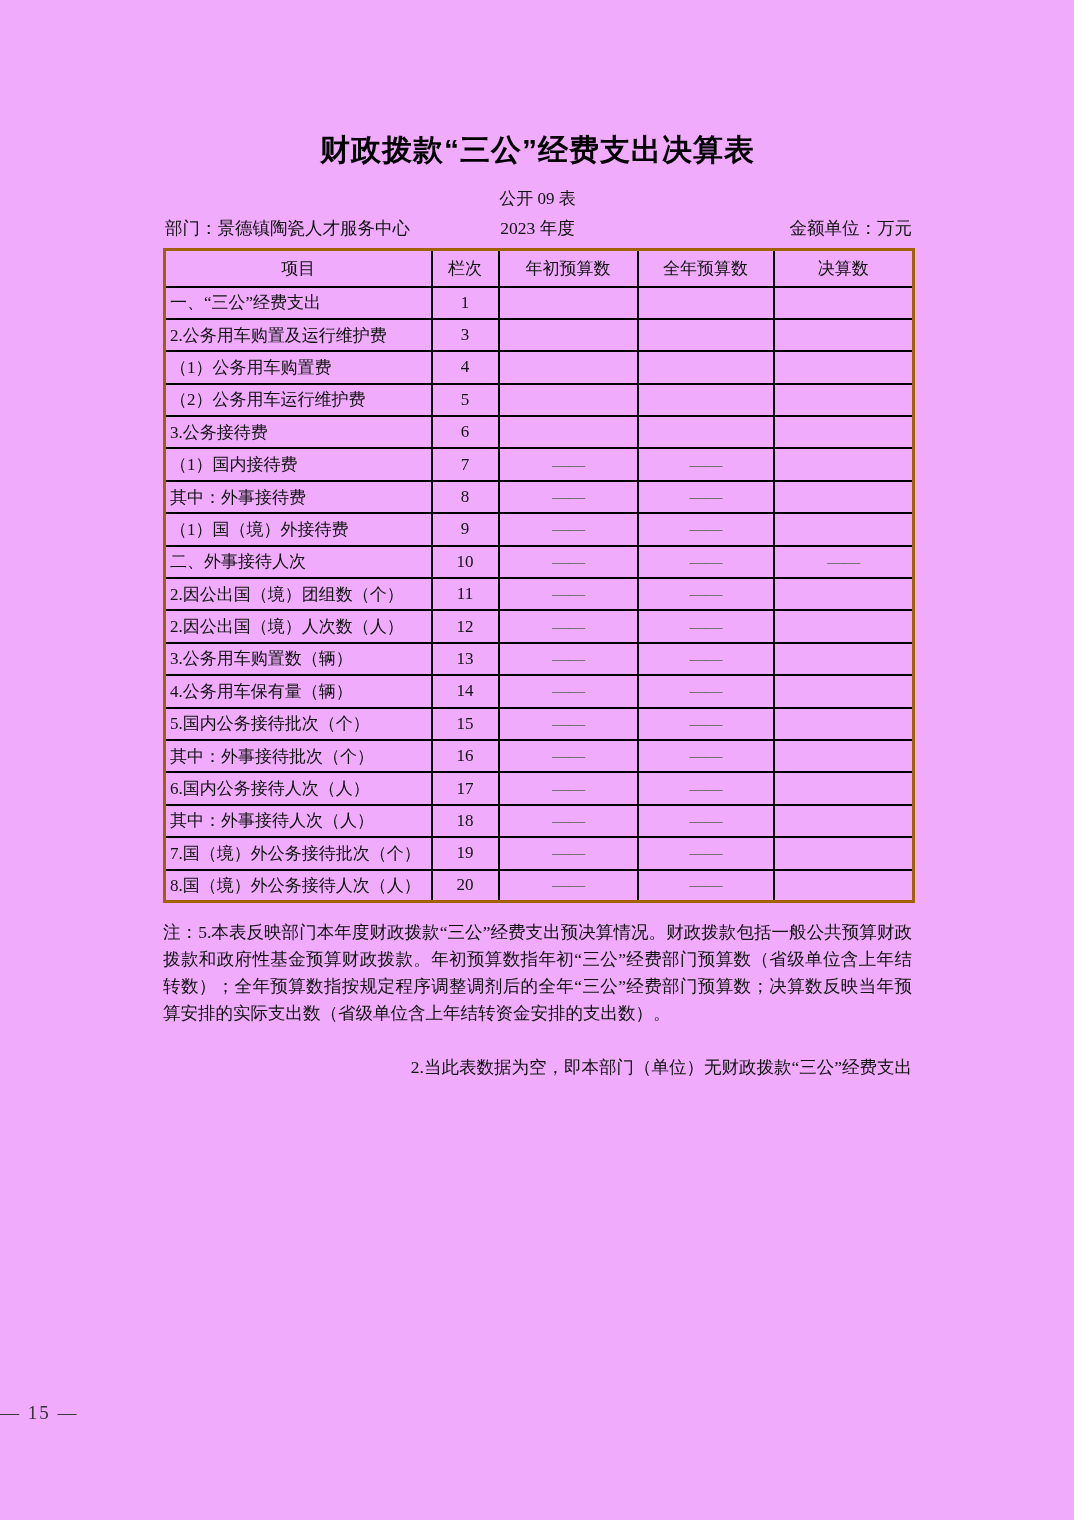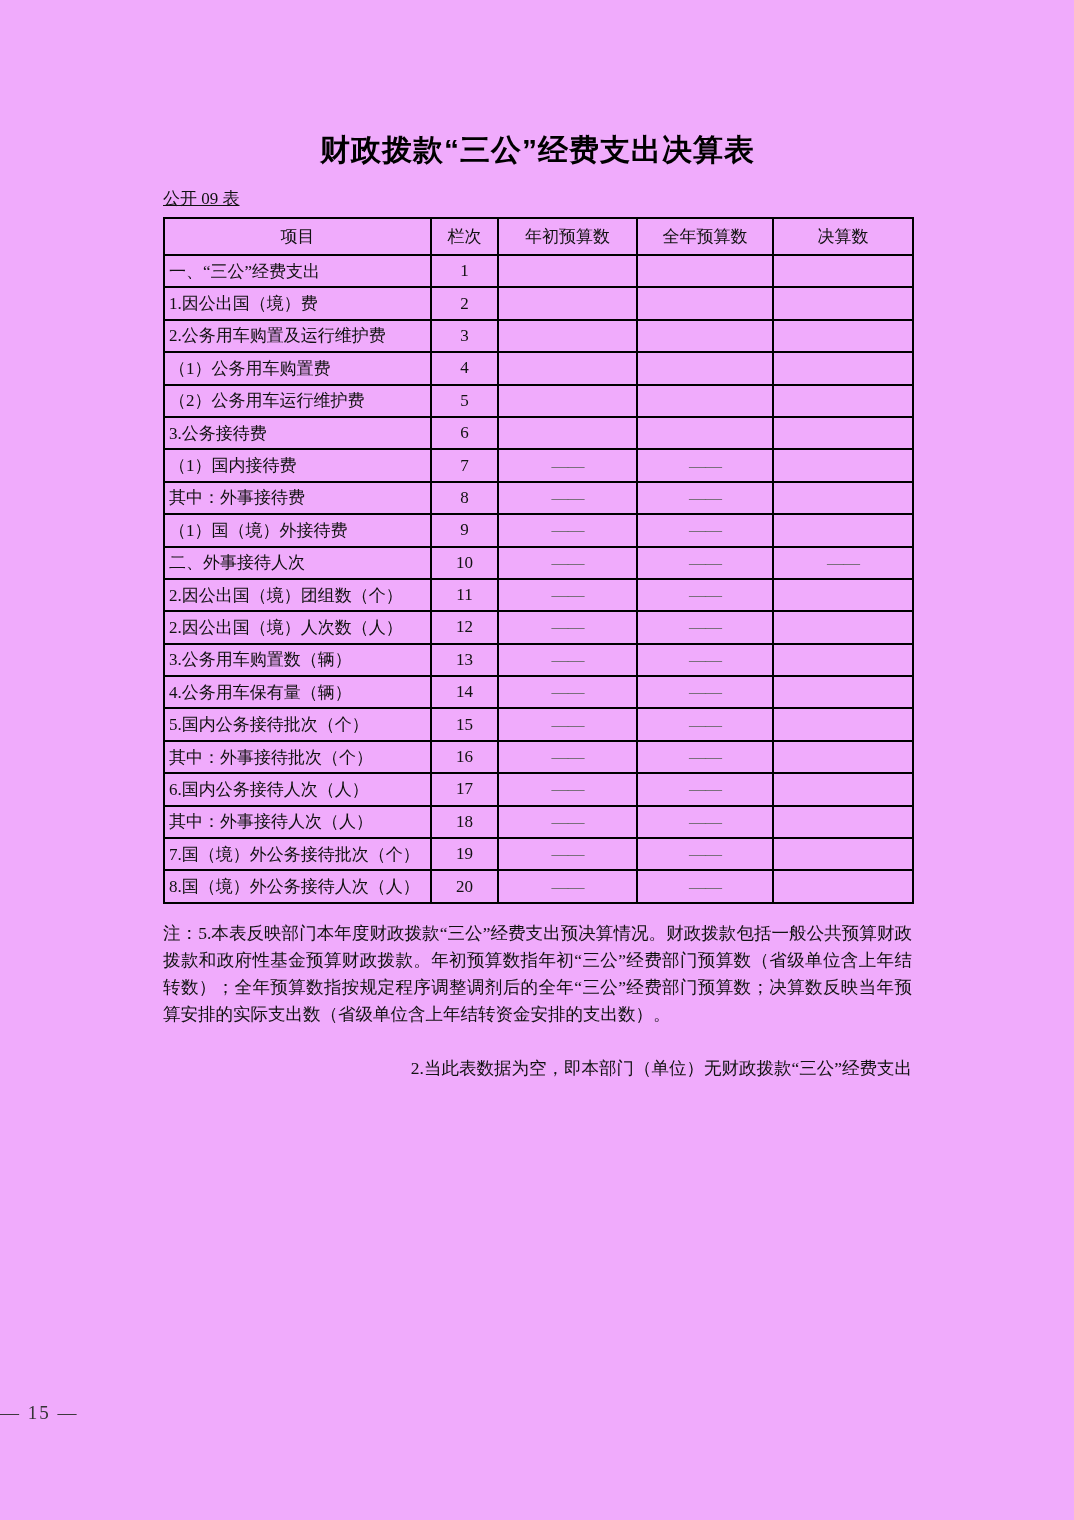--- a/index.html
+++ b/index.html
@@ -24,43 +24,42 @@
   .doc-title {
     text-align: center;
     font-family: "Liberation Sans", "DejaVu Sans", sans-serif;
     font-weight: bold;
     font-size: 30px;
     line-height: 40px;
     letter-spacing: 1px;
     color: #000000;
   }
   .form-code {
-    text-align: left;
+    text-align: center;
     font-size: 17px;
     line-height: 22px;
     margin-top: 18px;
-    text-decoration: underline;
   }
   .info-line {
     position: relative;
     margin-top: 5px;
     height: 26px;
     font-size: 17.5px;
     line-height: 26px;
   }
   .info-left { position: absolute; left: 2px; top: 0; }
   .info-center { position: absolute; left: 50%; transform: translateX(-50%); top: 0; }
   .info-right { position: absolute; right: 0; top: 0; }
 
   table.main-table {
     margin-top: 7px;
     width: 749px;
     border-collapse: collapse;
     table-layout: fixed;
-    border: 1px solid #a16207;
+    border: 3px solid #a16207;
   }
   table.main-table th,
   table.main-table td {
     border: 2px solid #000;
     font-size: 17px;
     font-weight: normal;
     padding: 0 4px;
     overflow: hidden;
     white-space: nowrap;
   }
@@ -99,20 +98,25 @@
 </head>
 <body>
 
 <div class="page">
   <div class="content">
 
     <div class="doc-title">财政拨款“三公”经费支出决算表</div>
 
     <div class="form-code">公开 09 表</div>
 
+    <div class="info-line">
+      <span class="info-left">部门：景德镇陶瓷人才服务中心</span>
+      <span class="info-center">2023 年度</span>
+      <span class="info-right">金额单位：万元</span>
+    </div>
 
     <table class="main-table">
       <colgroup>
         <col style="width:267px">
         <col style="width:67px">
         <col style="width:139px">
         <col style="width:136px">
         <col style="width:140px">
       </colgroup>
       <thead>
@@ -126,27 +130,20 @@
       </thead>
       <tbody class="rows">
           <tr>
             <td class="c-label ind-0">一、“三公”经费支出</td>
             <td class="c-center">1</td>
             <td class="c-center c-dash"></td>
             <td class="c-center c-dash"></td>
             <td class="c-center c-dash"></td>
           </tr>
           <tr>
-            <td class="c-label ind-1">1.因公出国（境）费</td>
-            <td class="c-center">2</td>
-            <td class="c-center c-dash"></td>
-            <td class="c-center c-dash"></td>
-            <td class="c-center c-dash"></td>
-          </tr>
-          <tr>
             <td class="c-label ind-1">2.公务用车购置及运行维护费</td>
             <td class="c-center">3</td>
             <td class="c-center c-dash"></td>
             <td class="c-center c-dash"></td>
             <td class="c-center c-dash"></td>
           </tr>
           <tr>
             <td class="c-label ind-2">（1）公务用车购置费</td>
             <td class="c-center">4</td>
             <td class="c-center c-dash"></td>

